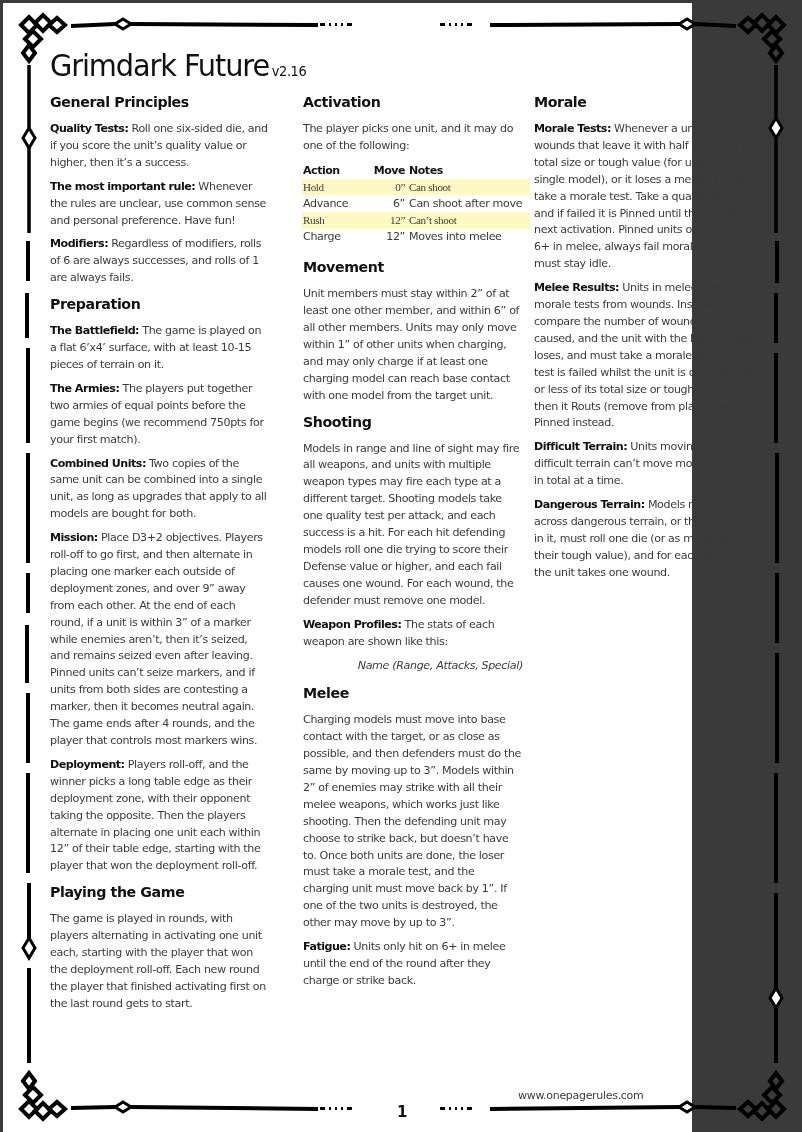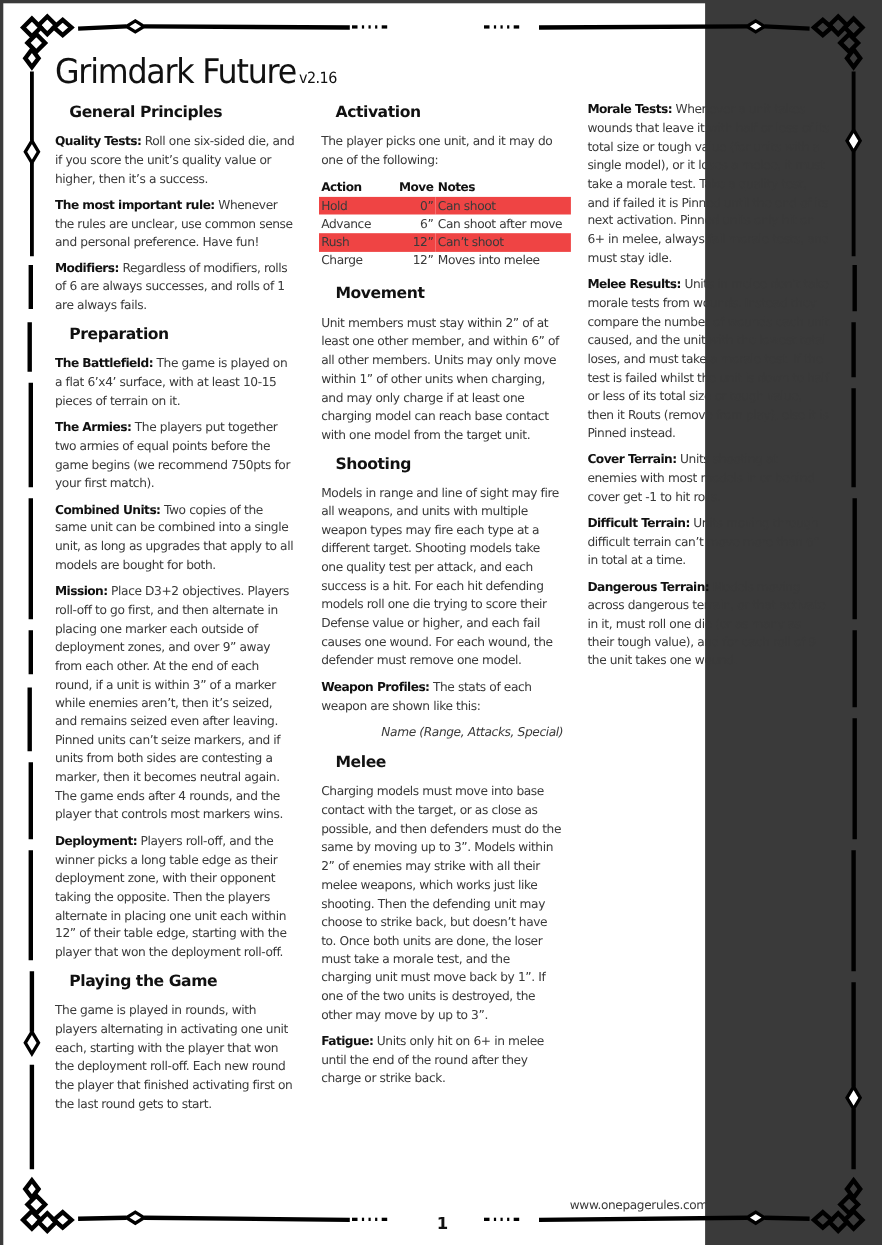--- a/index.html
+++ b/index.html
@@ -3,62 +3,62 @@
 <meta charset="utf-8">
 <style>
   html, body { margin: 0; padding: 0; }
   body {
     width: 802px; height: 1132px; overflow: hidden;
     background: #3a3a3a;
     font-family: "DejaVu Sans", sans-serif;
     position: relative;
   }
   .page {
-    position: absolute; left: 3px; top: 3px; width: 638px; height: 1129px;
+    position: absolute; left: 3px; top: 3px; width: 689px; height: 1129px;
     background: #ffffff;
   }
   .border-svg { position: absolute; left: 0; top: 0; width: 799px; height: 1129px; pointer-events: none; }
 
   .title {
     position: absolute; left: 47px; top: 44px;
     font-family: "DejaVu Sans", sans-serif; font-weight: normal;
     font-size: 31px; letter-spacing: -1.2px; color: #111;
     transform: scaleX(0.93); transform-origin: left center;
     white-space: nowrap;
   }
   .title .version { font-size: 14px; letter-spacing: -0.5px; margin-left: 3px; }
 
   .col { position: absolute; top: 89px; width: 220px; }
   .col1 { left: 47px; }
-  .col2 { left: 289px; }
+  .col2 { left: 300px; }
   .col3 { left: 531px; }
 
   h2 {
     font-family: "DejaVu Sans", sans-serif; font-weight: bold;
     font-size: 14.2px; letter-spacing: -0.4px; color: #111;
-    margin: 0 0 9px 13px; line-height: 20px;
+    margin: 0 0 9px 0; line-height: 20px;
   }
   p {
     font-family: "DejaVu Sans", sans-serif;
     font-size: 11.1px; line-height: 16.9px; letter-spacing: -0.35px;
     color: #3a3a3a; margin: 0 0 7px 0;
   }
   p b { color: #111; font-weight: bold; letter-spacing: -0.5px; }
   .italic-center { text-align: right; font-style: italic; margin: 8px 0 8px 0; }
 
   table.actions { border-collapse: collapse; width: 229px; margin: 0 0 12px -2px; }
   table.actions th {
     font-size: 11px; font-weight: bold; color: #111; text-align: left;
     letter-spacing: -0.45px; padding: 0 2px; height: 17px;
   }
   table.actions td {
     font-size: 11.1px; color: #3a3a3a; letter-spacing: -0.35px;
     padding: 0 2px; height: 16.6px;
   }
-  table.actions tr.shade td { background: #ef4444; }
+  table.actions tr.shade td { background: #fef9c3; font-family: Liberation Serif, serif; }
   table.actions .c-move { text-align: right; width: 42px; }
   table.actions .c-action { width: 56px; }
 
   .footer-author {
     position: absolute; left: 168px; top: 1132px;
     font-size: 11px; color: #3a3a3a; letter-spacing: -0.3px;
   }
   .footer-url {
     position: absolute; left: 515px; top: 1086px;
     font-size: 11px; color: #3a3a3a; letter-spacing: -0.3px;
@@ -215,24 +215,24 @@
     <p>Models in range and line of sight may fire all weapons, and units with multiple weapon types may fire each type at a different target. Shooting models take one quality test per attack, and each success is a hit. For each hit defending models roll one die trying to score their Defense value or higher, and each fail causes one wound. For each wound, the defender must remove one model.</p>
     <p><b>Weapon Profiles:</b><span> The stats of each weapon are shown like this:</span></p>
     <p class="italic-center">Name (Range, Attacks, Special)</p>
 
     <h2>Melee</h2>
     <p>Charging models must move into base contact with the target, or as close as possible, and then defenders must do the same by moving up to 3”. Models within 2” of enemies may strike with all their melee weapons, which works just like shooting. Then the defending unit may choose to strike back, but doesn’t have to. Once both units are done, the loser must take a morale test, and the charging unit must move back by 1”. If one of the two units is destroyed, the other may move by up to 3”.</p>
     <p><b>Fatigue:</b><span> Units only hit on 6+ in melee until the end of the round after they charge or strike back.</span></p>
   </div>
 
   <div class="col col3">
+    <h2>Morale</h2>
     <p><b>Morale Tests:</b><span> Whenever a unit takes wounds that leave it with half or less of its total size or tough value (for units with a single model), or it loses a melee, it must take a morale test. Take a quality test, and if failed it is Pinned until the end of its next activation. Pinned units only hit on 6+ in melee, always fail morale tests, and must stay idle.</span></p>
     <p><b>Melee Results:</b><span> Units in melee don’t take morale tests from wounds. Instead they compare the number of wounds each unit caused, and the unit with the lowest total loses, and must take a morale test. If the test is failed whilst the unit is down to half or less of its total size or tough value, then it Routs (remove from play), else it is Pinned instead.</span></p>
 
-    <p><b>Cover Terrain:</b><span> Units shooting at enemies with most models in or behind cover get -1 to hit rolls.</span></p>
     <p><b>Difficult Terrain:</b><span> Units moving through difficult terrain can’t move more than 6” in total at a time.</span></p>
     <p><b>Dangerous Terrain:</b><span> Models moving across dangerous terrain, or that activate in it, must roll one die (or as many as their tough value), and for each roll of 9 the unit takes one wound.</span></p>
   </div>
 
   <div class="footer-author">By Gaetano Ferrara</div>
   <div class="footer-url">www.onepagerules.com</div>
   <div class="page-number">1</div>
 </div>
 
 </body></html>

